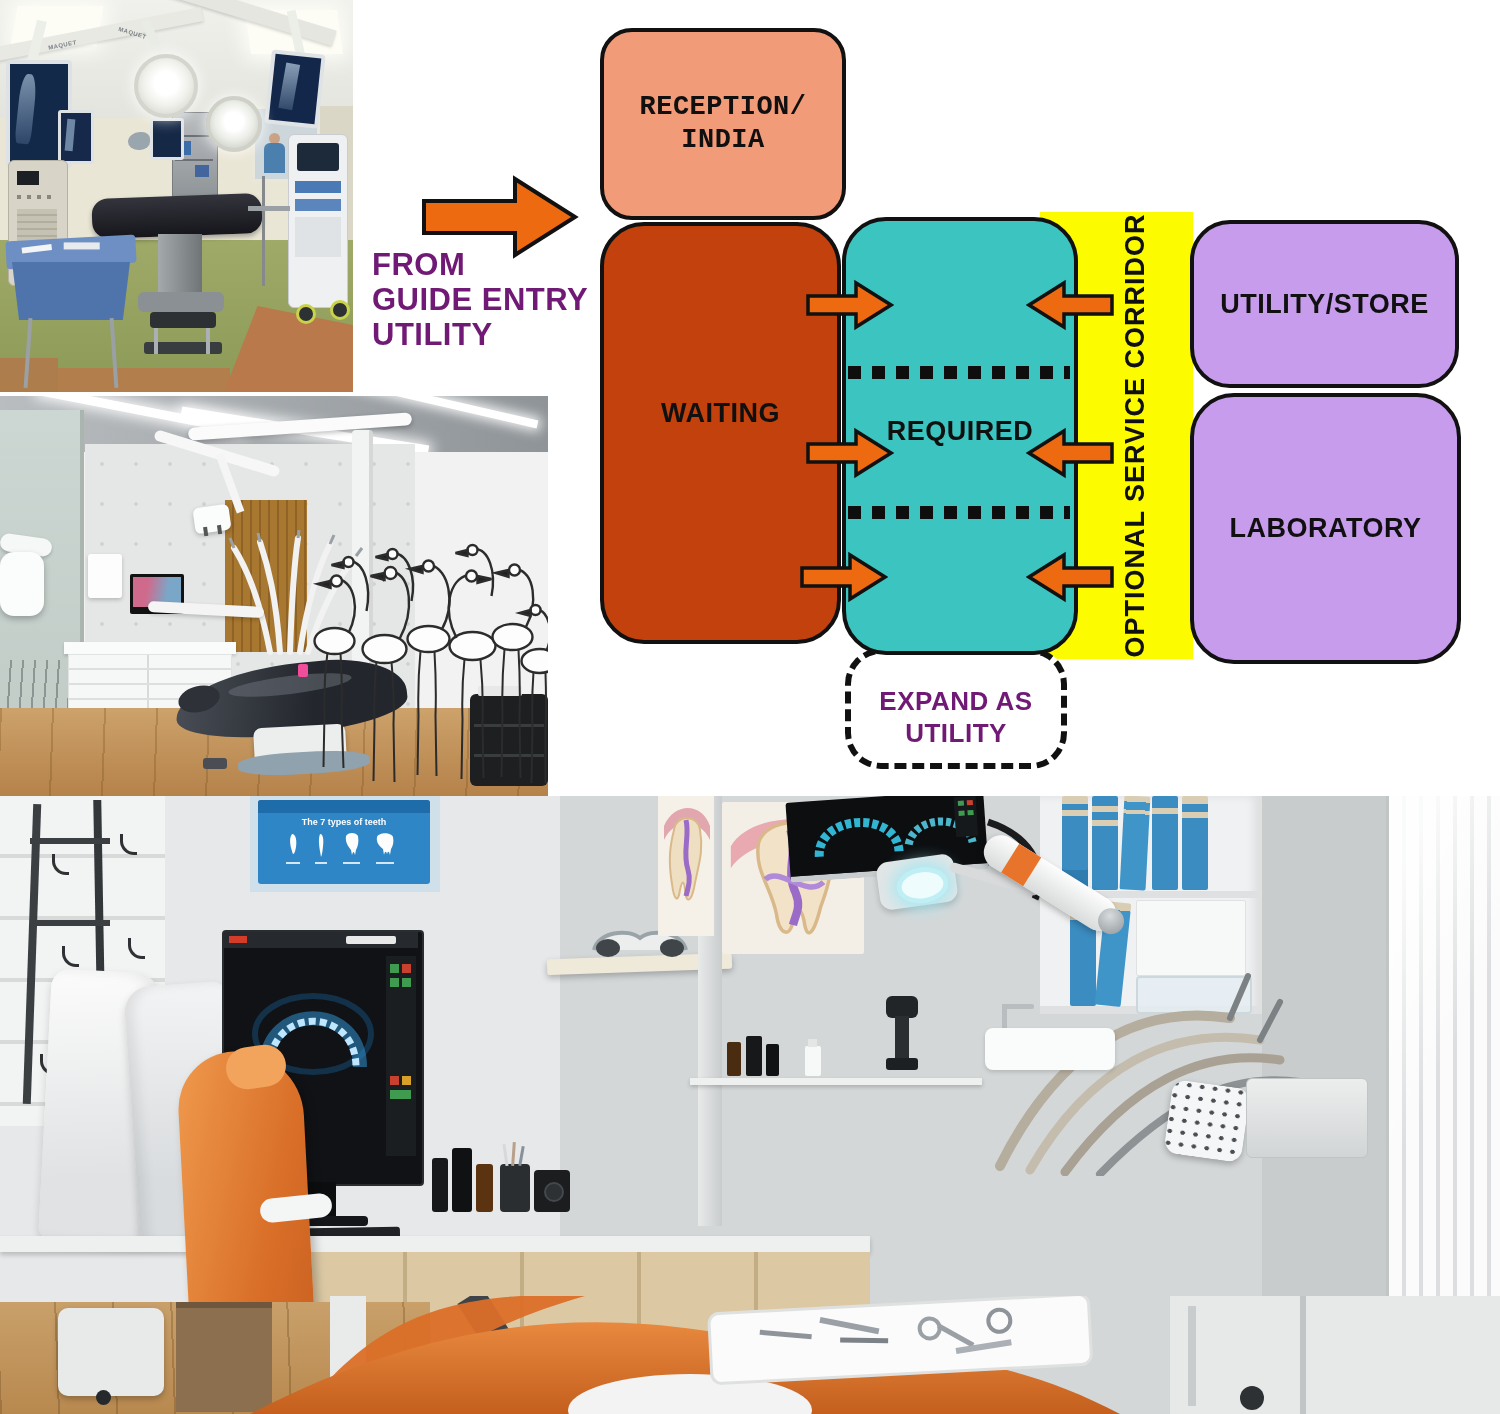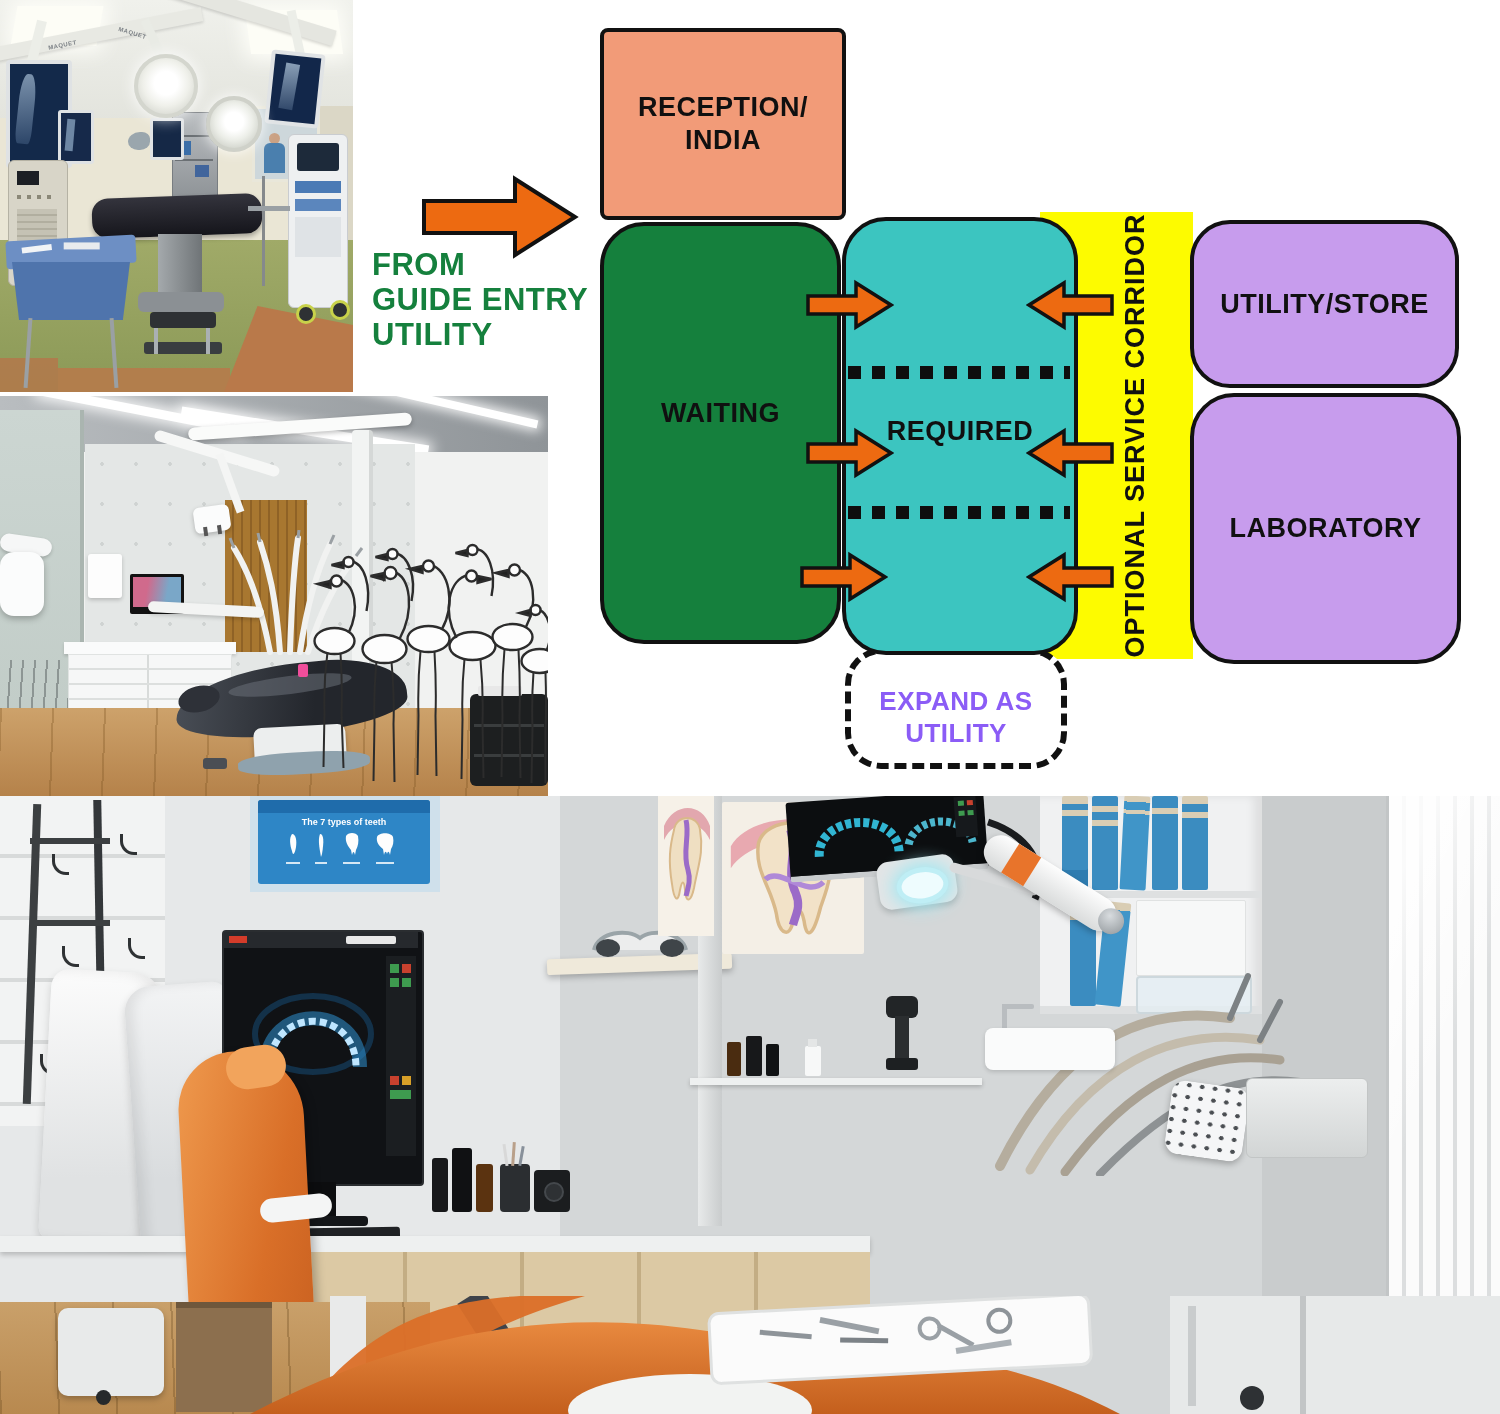--- a/index.html
+++ b/index.html
@@ -3,33 +3,33 @@
 <meta charset="utf-8">
 <style>
   html,body{margin:0;padding:0;background:#fff;}
   #canvas{position:relative;width:1500px;height:1414px;background:#fff;overflow:hidden;
           font-family:"Liberation Sans",sans-serif;}
   .abs{position:absolute;}
   
   .dbox{position:absolute;border:4px solid #111;display:flex;flex-direction:column;
         align-items:center;justify-content:center;text-align:center;
         font-weight:bold;color:#101010;font-size:27px;letter-spacing:.5px;line-height:33px;}
-  #box-reception{left:600px;top:28px;width:238px;height:184px;background:#f29b78;border-radius:8px;z-index:2;}
-  #box-waiting{left:600px;top:222px;width:233px;height:414px;background:#15803d;border-radius:44px;z-index:2;}
+  #box-reception{left:600px;top:28px;width:238px;height:184px;background:#f29b78;border-radius:32px;z-index:2;font-family:Liberation Mono, monospace;}
+  #box-waiting{left:600px;top:222px;width:233px;height:414px;background:#c2410c;border-radius:44px;z-index:2;}
   #box-surgery{left:842px;top:217px;width:228px;height:430px;background:#3cc5c0;border-radius:44px;z-index:3;}
   #corridor-strip{left:1040px;top:212px;width:153px;height:447px;background:#fdfb00;z-index:1;}
   #corridor-labelwrap{left:1077px;top:212px;width:117px;height:447px;display:flex;align-items:center;justify-content:center;z-index:2;}
   #corridor-labelwrap span{transform:rotate(-90deg);white-space:nowrap;font-weight:bold;font-size:27px;letter-spacing:1px;color:#101010;}
   #box-utility{left:1190px;top:220px;width:261px;height:160px;background:#c79ced;border-radius:40px;z-index:2;}
   #box-laboratory{left:1190px;top:393px;width:263px;height:263px;background:#c79ced;border-radius:44px;z-index:2;}
   #box-expand{left:845px;top:648px;width:222px;height:121px;background:#fff;border:6px dashed #111;
               border-radius:36px;z-index:2;display:flex;flex-direction:column;align-items:center;justify-content:flex-end;
-              padding-bottom:14px;font-weight:bold;font-size:26px;line-height:32px;color:#8b5cf6;box-sizing:border-box;}
+              padding-bottom:14px;font-weight:bold;font-size:26px;line-height:32px;color:#701a75;box-sizing:border-box;}
   .dotline{position:absolute;height:13px;background:repeating-linear-gradient(90deg,#0e0e0e 0 13px,transparent 13px 24px);z-index:4;}
-  #entry-text{left:372px;top:247px;font-weight:bold;font-size:31px;line-height:35px;letter-spacing:.5px;color:#15803d;z-index:2;}
+  #entry-text{left:372px;top:247px;font-weight:bold;font-size:31px;line-height:35px;letter-spacing:.5px;color:#701a75;z-index:2;}
   .arr{z-index:5;}
   
   #banner{left:0;top:1161px;width:1500px;height:141px;background:#b85c31;z-index:6;
           display:flex;flex-direction:column;align-items:center;justify-content:center;}
   #banner div{color:#fff;font-weight:bold;font-size:45px;line-height:64px;letter-spacing:1px;
               text-shadow:0 2px 3px rgba(60,20,0,.35);transform:scaleX(.97);white-space:nowrap;}
   
   .photo{position:absolute;overflow:hidden;z-index:1;}
   #photo-or{left:0;top:0;width:353px;height:392px;background:#e9eadf;}
   #photo-dental{left:0;top:396px;width:548px;height:400px;background:#f0f1f0;}

